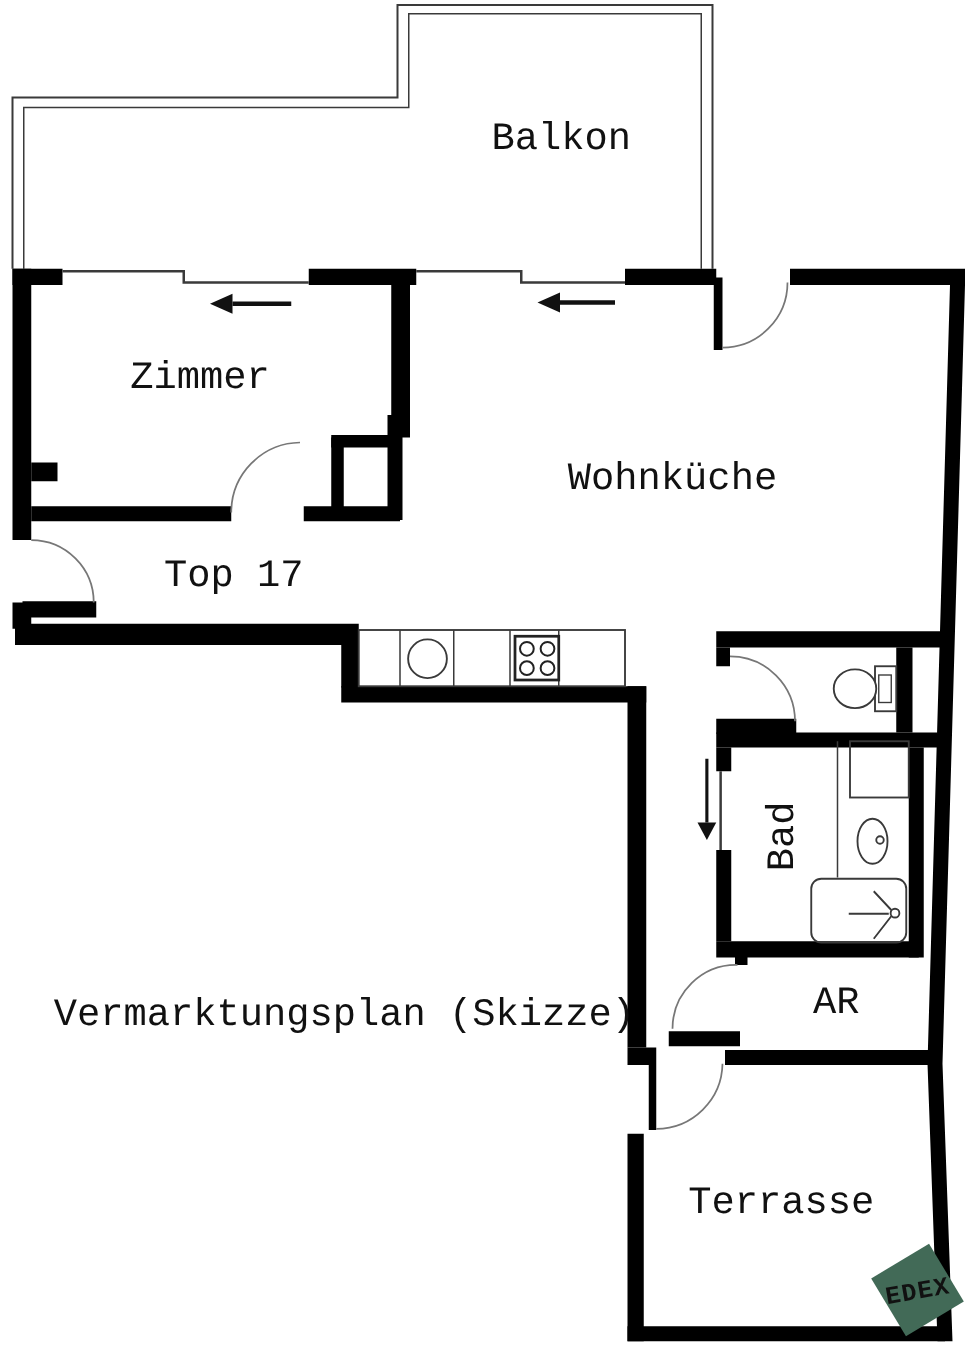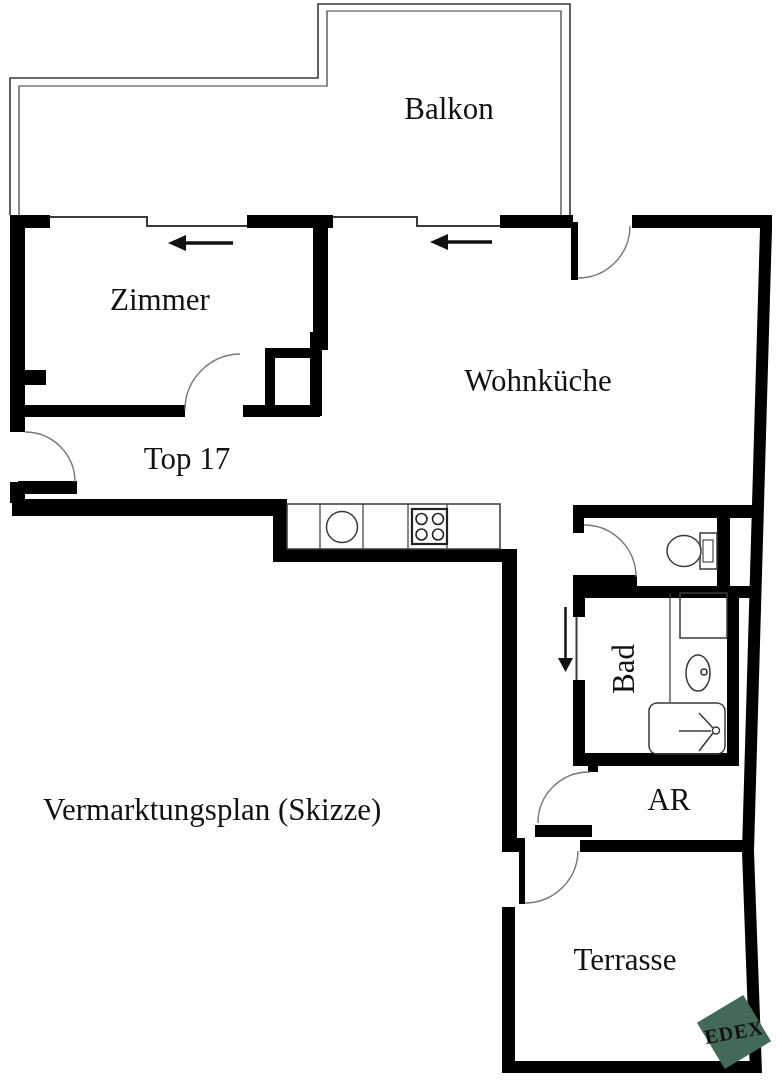--- a/index.html
+++ b/index.html
@@ -1,20 +1,20 @@
 <!DOCTYPE html>
 <html><head>
 <meta charset="utf-8">
 <style>
   html,body{margin:0;padding:0;background:#ffffff;}
   .canvas{
     position:relative;
     width:782px;height:1080px;
     background:#ffffff;
-    font-family:Liberation Serif, serif;
+    font-family:Liberation Mono, monospace;
     overflow:hidden;
   }
   svg{display:block;}
   text{fill:#111111;}
   .room-label{font-size:31px;}
   .title-label{font-size:31px;}
   .logo-text{font-size:20px;font-weight:bold;letter-spacing:1px;}
 </style>
 </head>
 <body>

